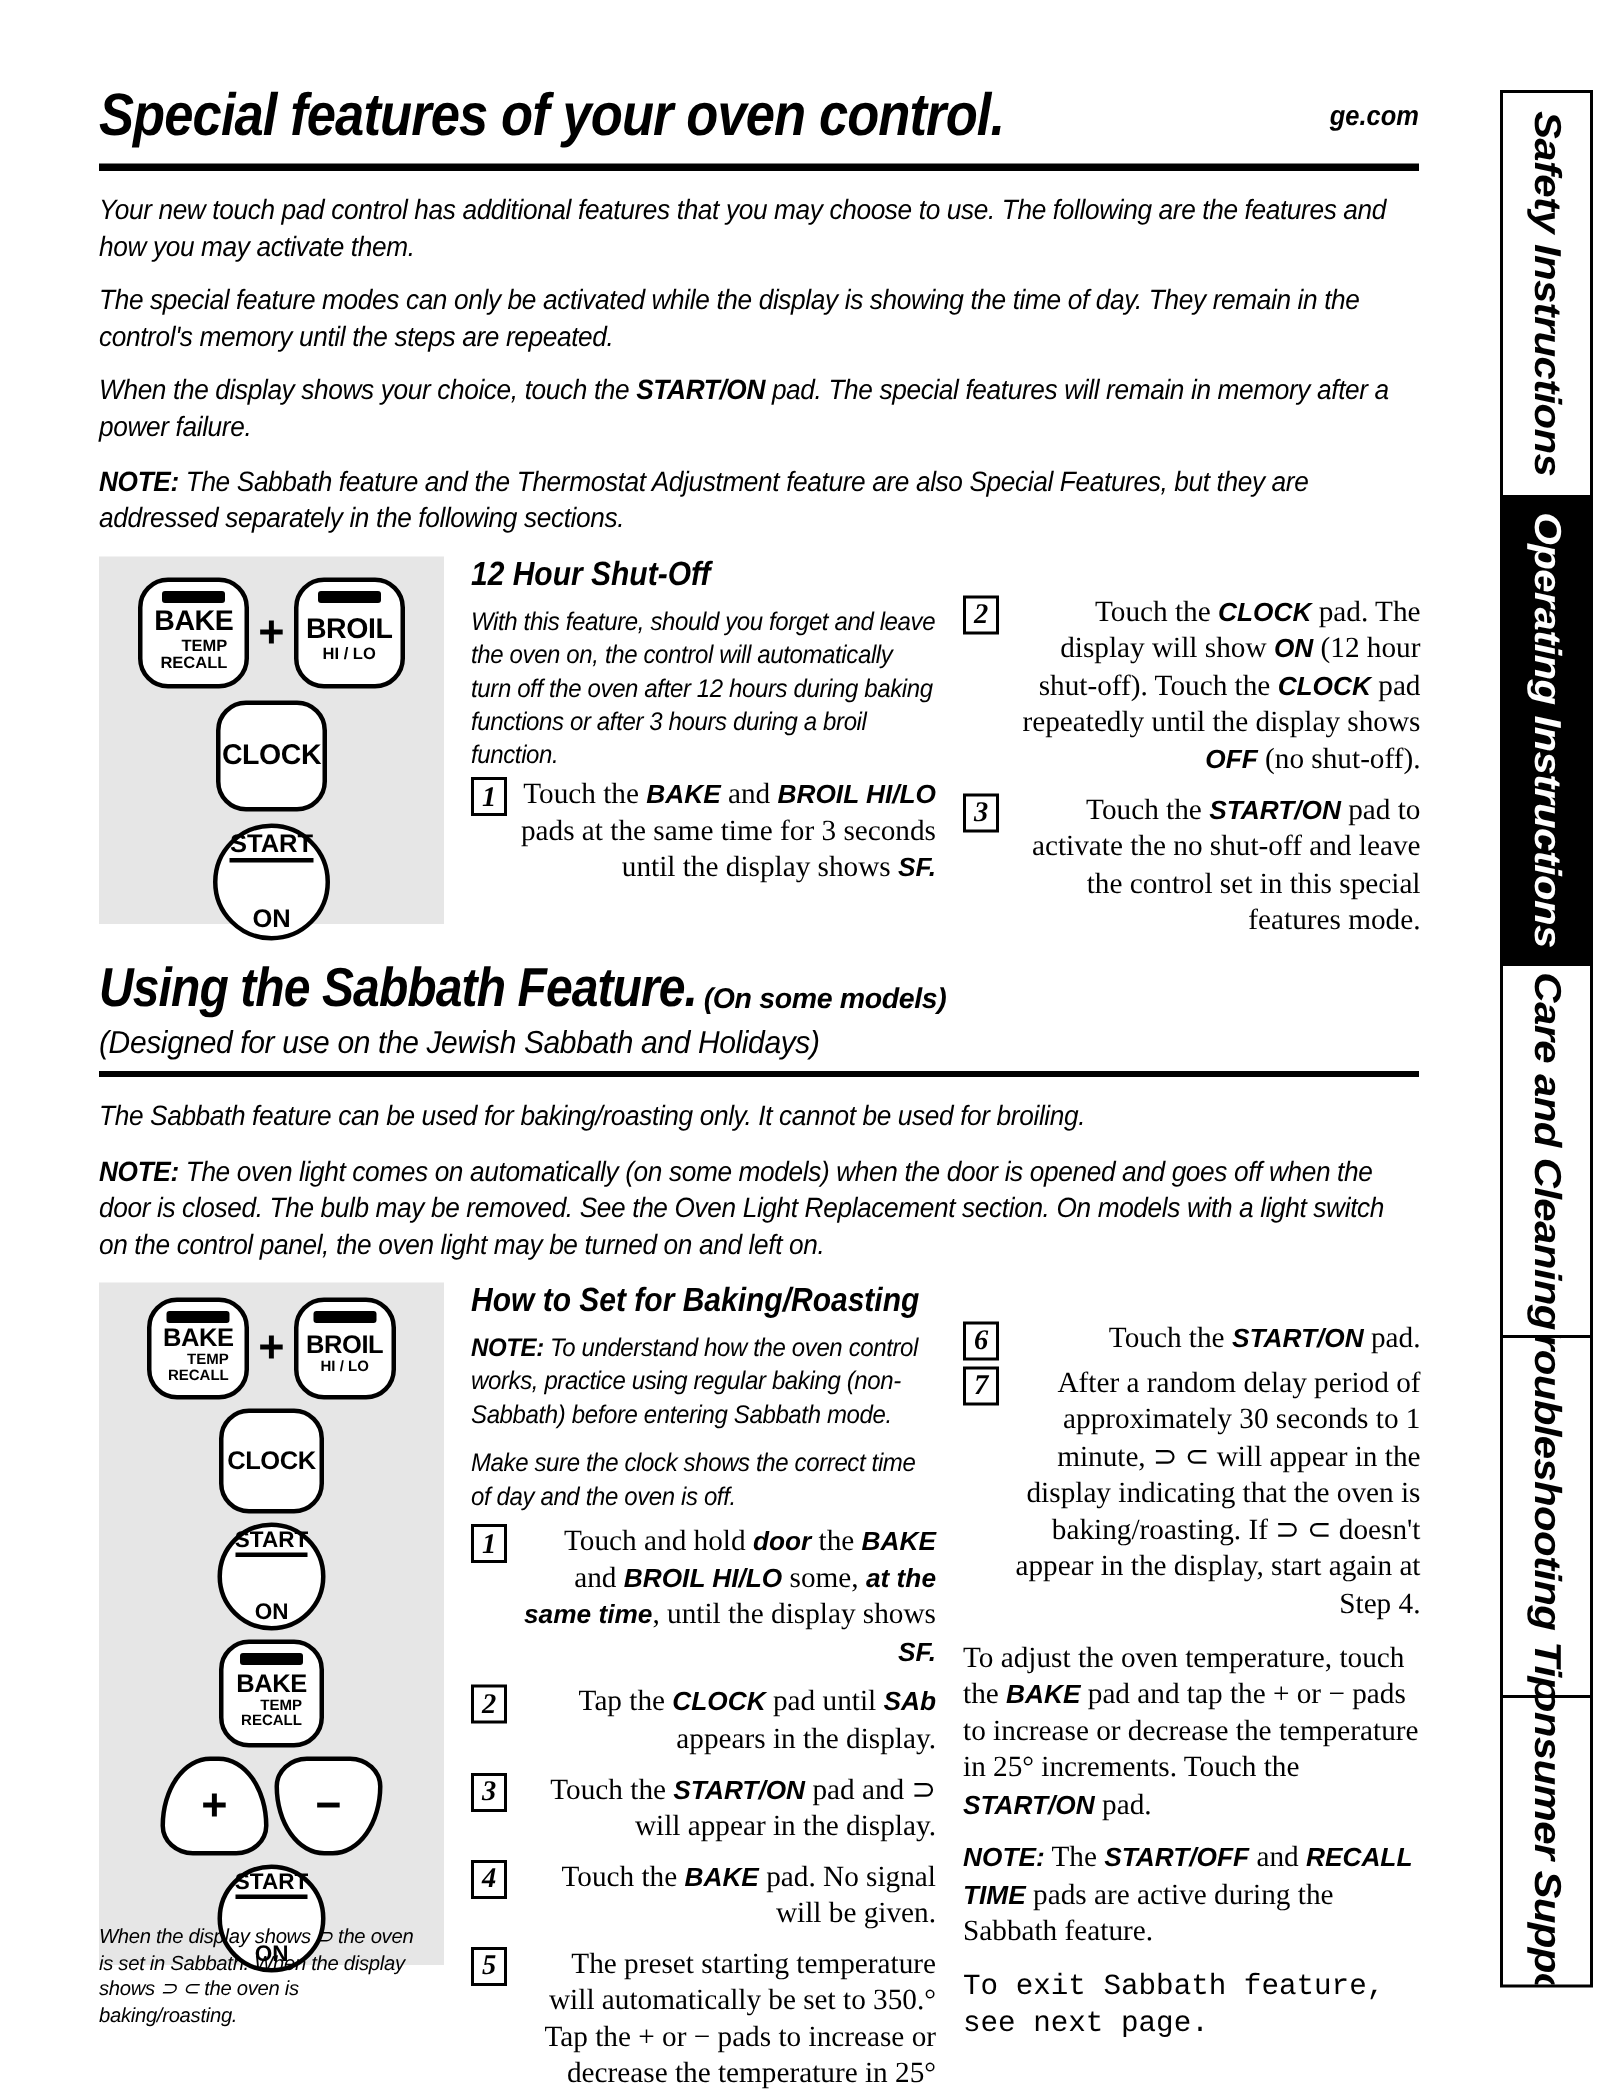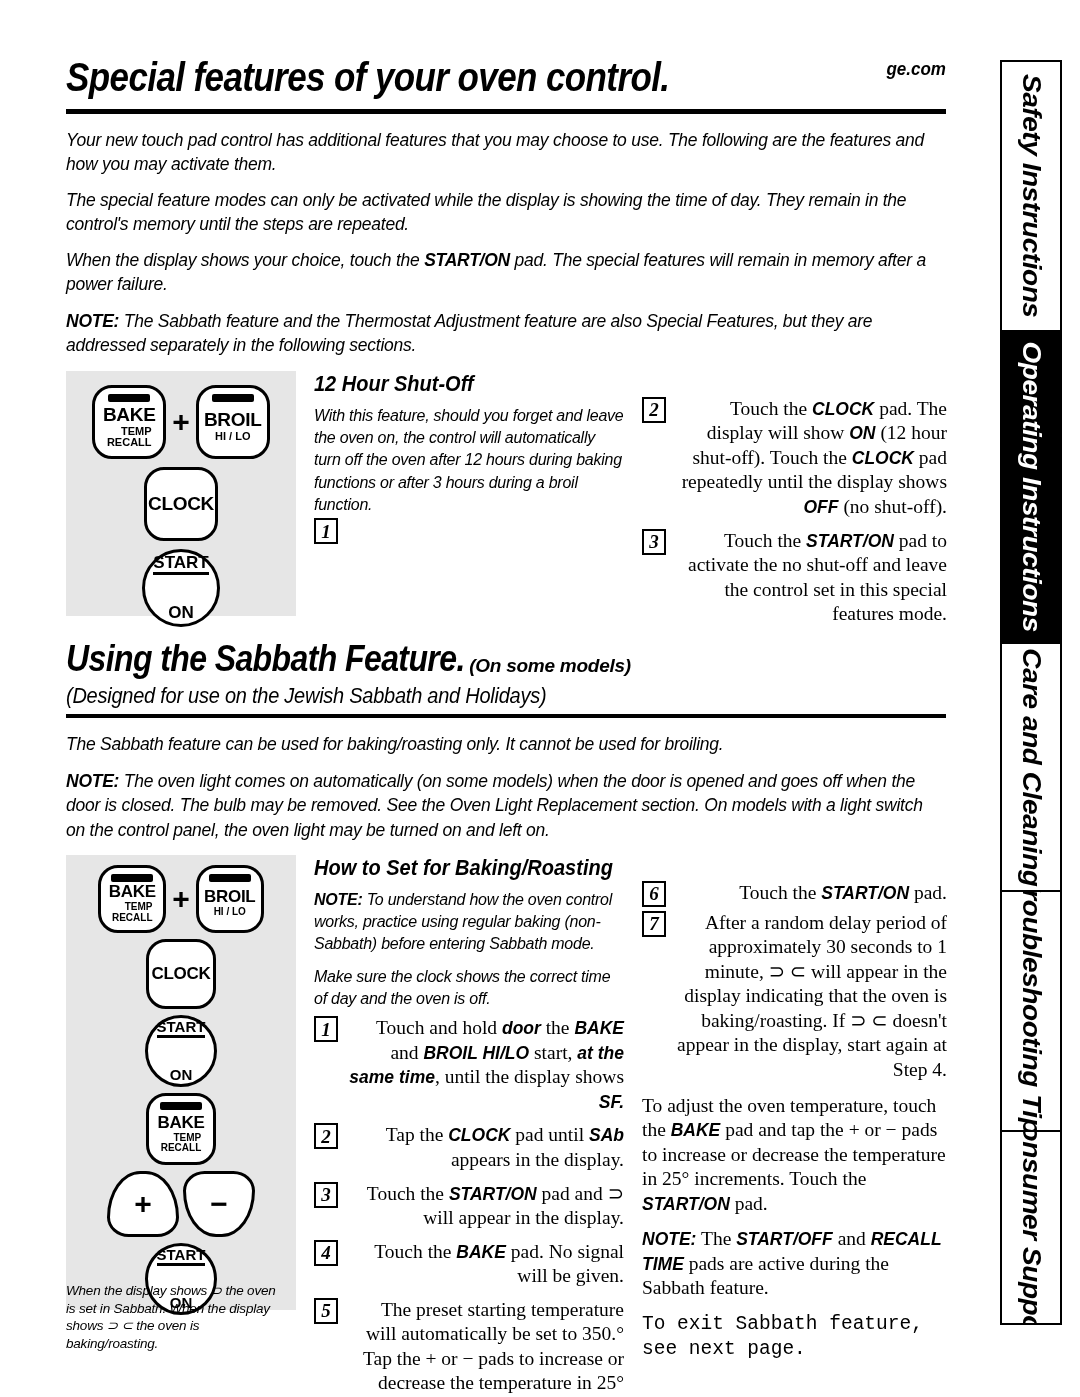--- a/index.html
+++ b/index.html
@@ -41,21 +41,21 @@
 
   
   .content { position: absolute; left: 66px; top: 60px; width: 880px; }
 
   .sec-title {
     font-weight: bold; font-style: italic;
     font-size: 35px; letter-spacing: -0.6px;
     transform: scaleY(1.14); transform-origin: left bottom;
     display: inline-block;
   }
-  .title-row { display: flex; align-items: flex-start; justify-content: space-between; }
+  .title-row { display: flex; align-items: center; justify-content: space-between; }
   .ge-dot {
     font-weight: bold; font-style: italic; font-size: 17px;
     transform: scaleY(1.1); padding-bottom: 4px;
   }
   .rule { border-top: 5px solid #000; margin-top: 9px; }
   .rule-thin { border-top: 4px solid #000; margin-top: 6px; }
 
   .body-it {
     font-style: italic; font-size: 17.5px; line-height: 1.32;
     letter-spacing: -0.25px;
@@ -193,20 +193,23 @@
             <div class="start-bot">ON</div>
           </div>
         </div>
       </div>
 
       <div style="width:310px;flex:0 0 auto;">
         <div class="sub-head">12 Hour Shut-Off</div>
         <div class="body-it" style="margin-top:10px;font-size:16px;">With this feature, should you forget and leave the oven on, the control will automatically turn off the oven after 12 hours during baking functions or after 3 hours during a broil function.</div>
         <div class="step">
           <div class="step-num">1</div>
+          <div class="step-txt serif">
+            <span>Touch the </span><b>BAKE</b><span> and </span><b>BROIL HI/LO</b><span> pads at the same time for 3 seconds until the display shows </span><b>SF.</b>
+          </div>
         </div>
       </div>
 
       <div style="width:305px;flex:0 0 auto;padding-top:26px;">
         <div class="step" style="margin-top:0">
           <div class="step-num">2</div>
           <div class="step-txt serif">
             <span>Touch the </span><b>CLOCK</b><span> pad. The display will show </span><b>ON</b><span> (12 hour shut-off). Touch the </span><b>CLOCK</b><span> pad repeatedly until the display shows </span><b>OFF</b><span> (no shut-off).</span>
           </div>
         </div>
@@ -284,21 +287,21 @@
       <div style="width:310px;flex:0 0 auto;">
         <div class="sub-head">How to Set for Baking/Roasting</div>
         <div class="body-it" style="margin-top:10px;font-size:16px;">
           <b>NOTE:</b><span> To understand how the oven control works, practice using regular baking (non-Sabbath) before entering Sabbath mode.</span>
         </div>
         <div class="body-it" style="font-size:16px;">Make sure the clock shows the correct time of day and the oven is off.</div>
 
         <div class="step">
           <div class="step-num">1</div>
           <div class="step-txt serif">
-            <span>Touch and hold </span><b>door</b><span> the </span><b>BAKE</b><span> and </span><b>BROIL HI/LO</b><span> start, </span><b>at the same time</b><span>, until the display shows </span><b>SF.</b>
+            <span>Touch and hold </span><b>door</b><span> the </span><b>BAKE</b><span> and </span><b>BROIL HI/LO</b><span> some, </span><b>at the same time</b><span>, until the display shows </span><b>SF.</b>
           </div>
         </div>
         <div class="step">
           <div class="step-num">2</div>
           <div class="step-txt serif">
             <span>Tap the </span><b>CLOCK</b><span> pad until </span><b>SAb</b><span> appears in the display.</span>
           </div>
         </div>
         <div class="step">
           <div class="step-num">3</div>

